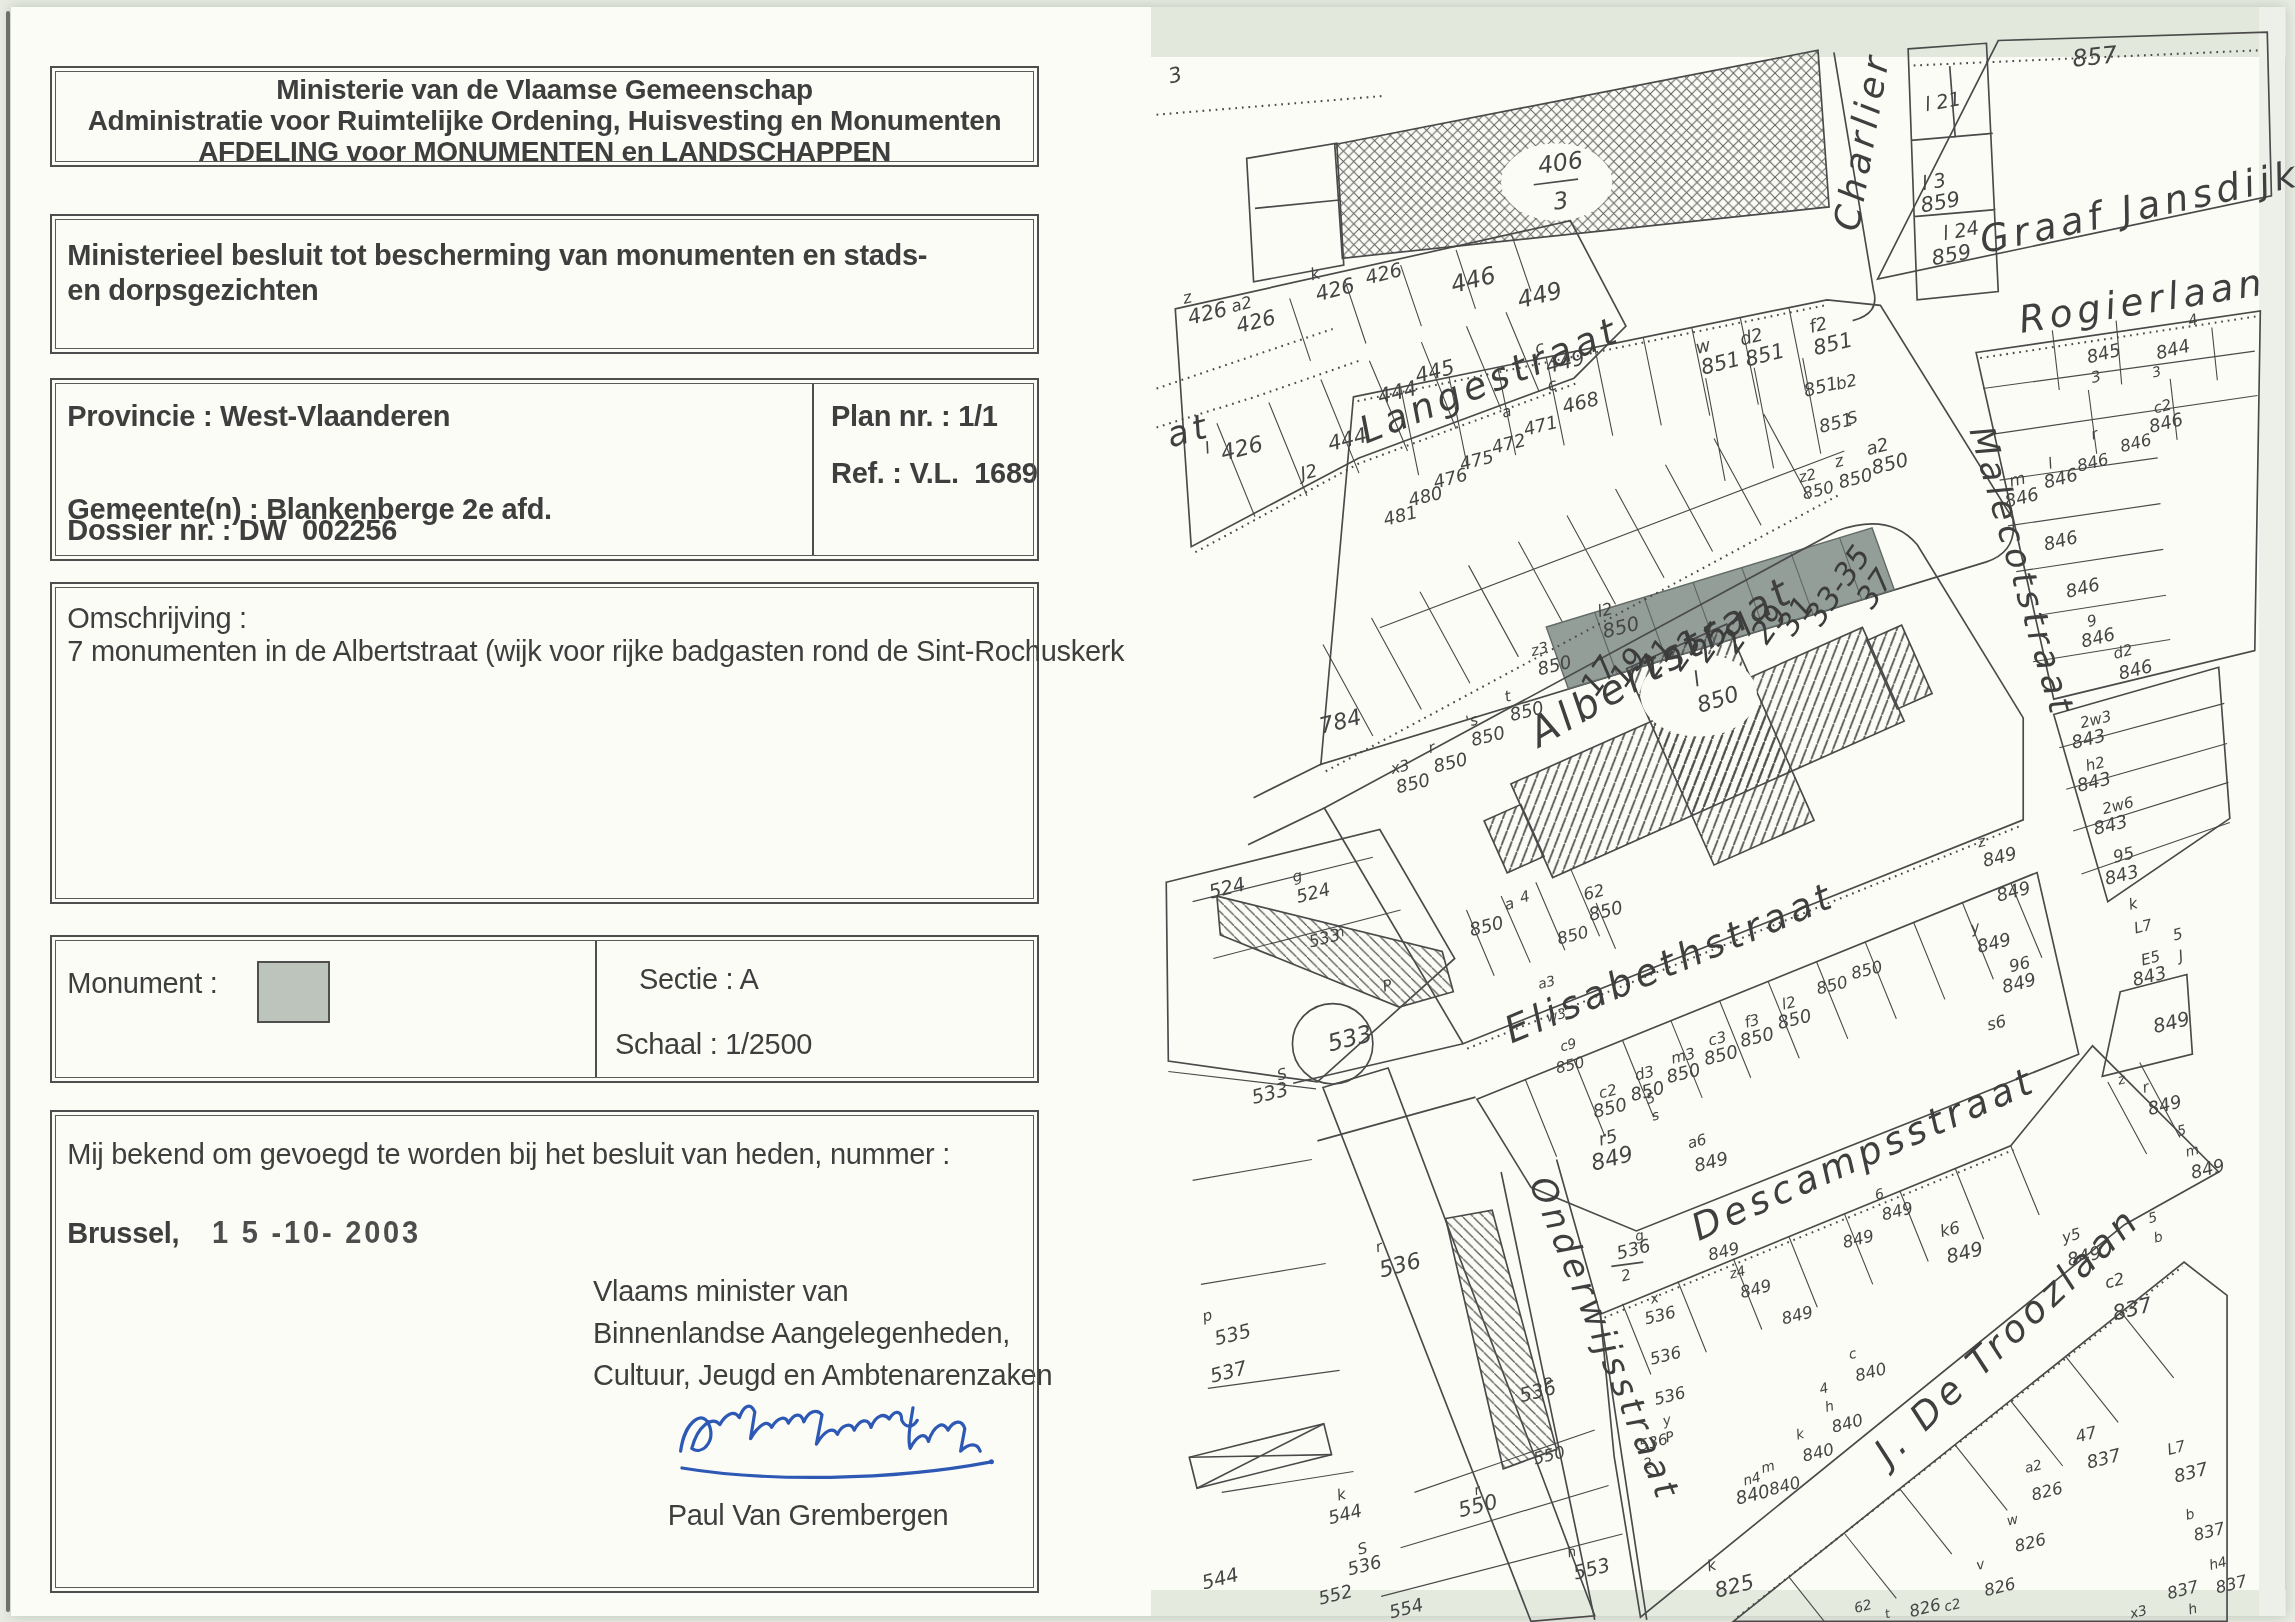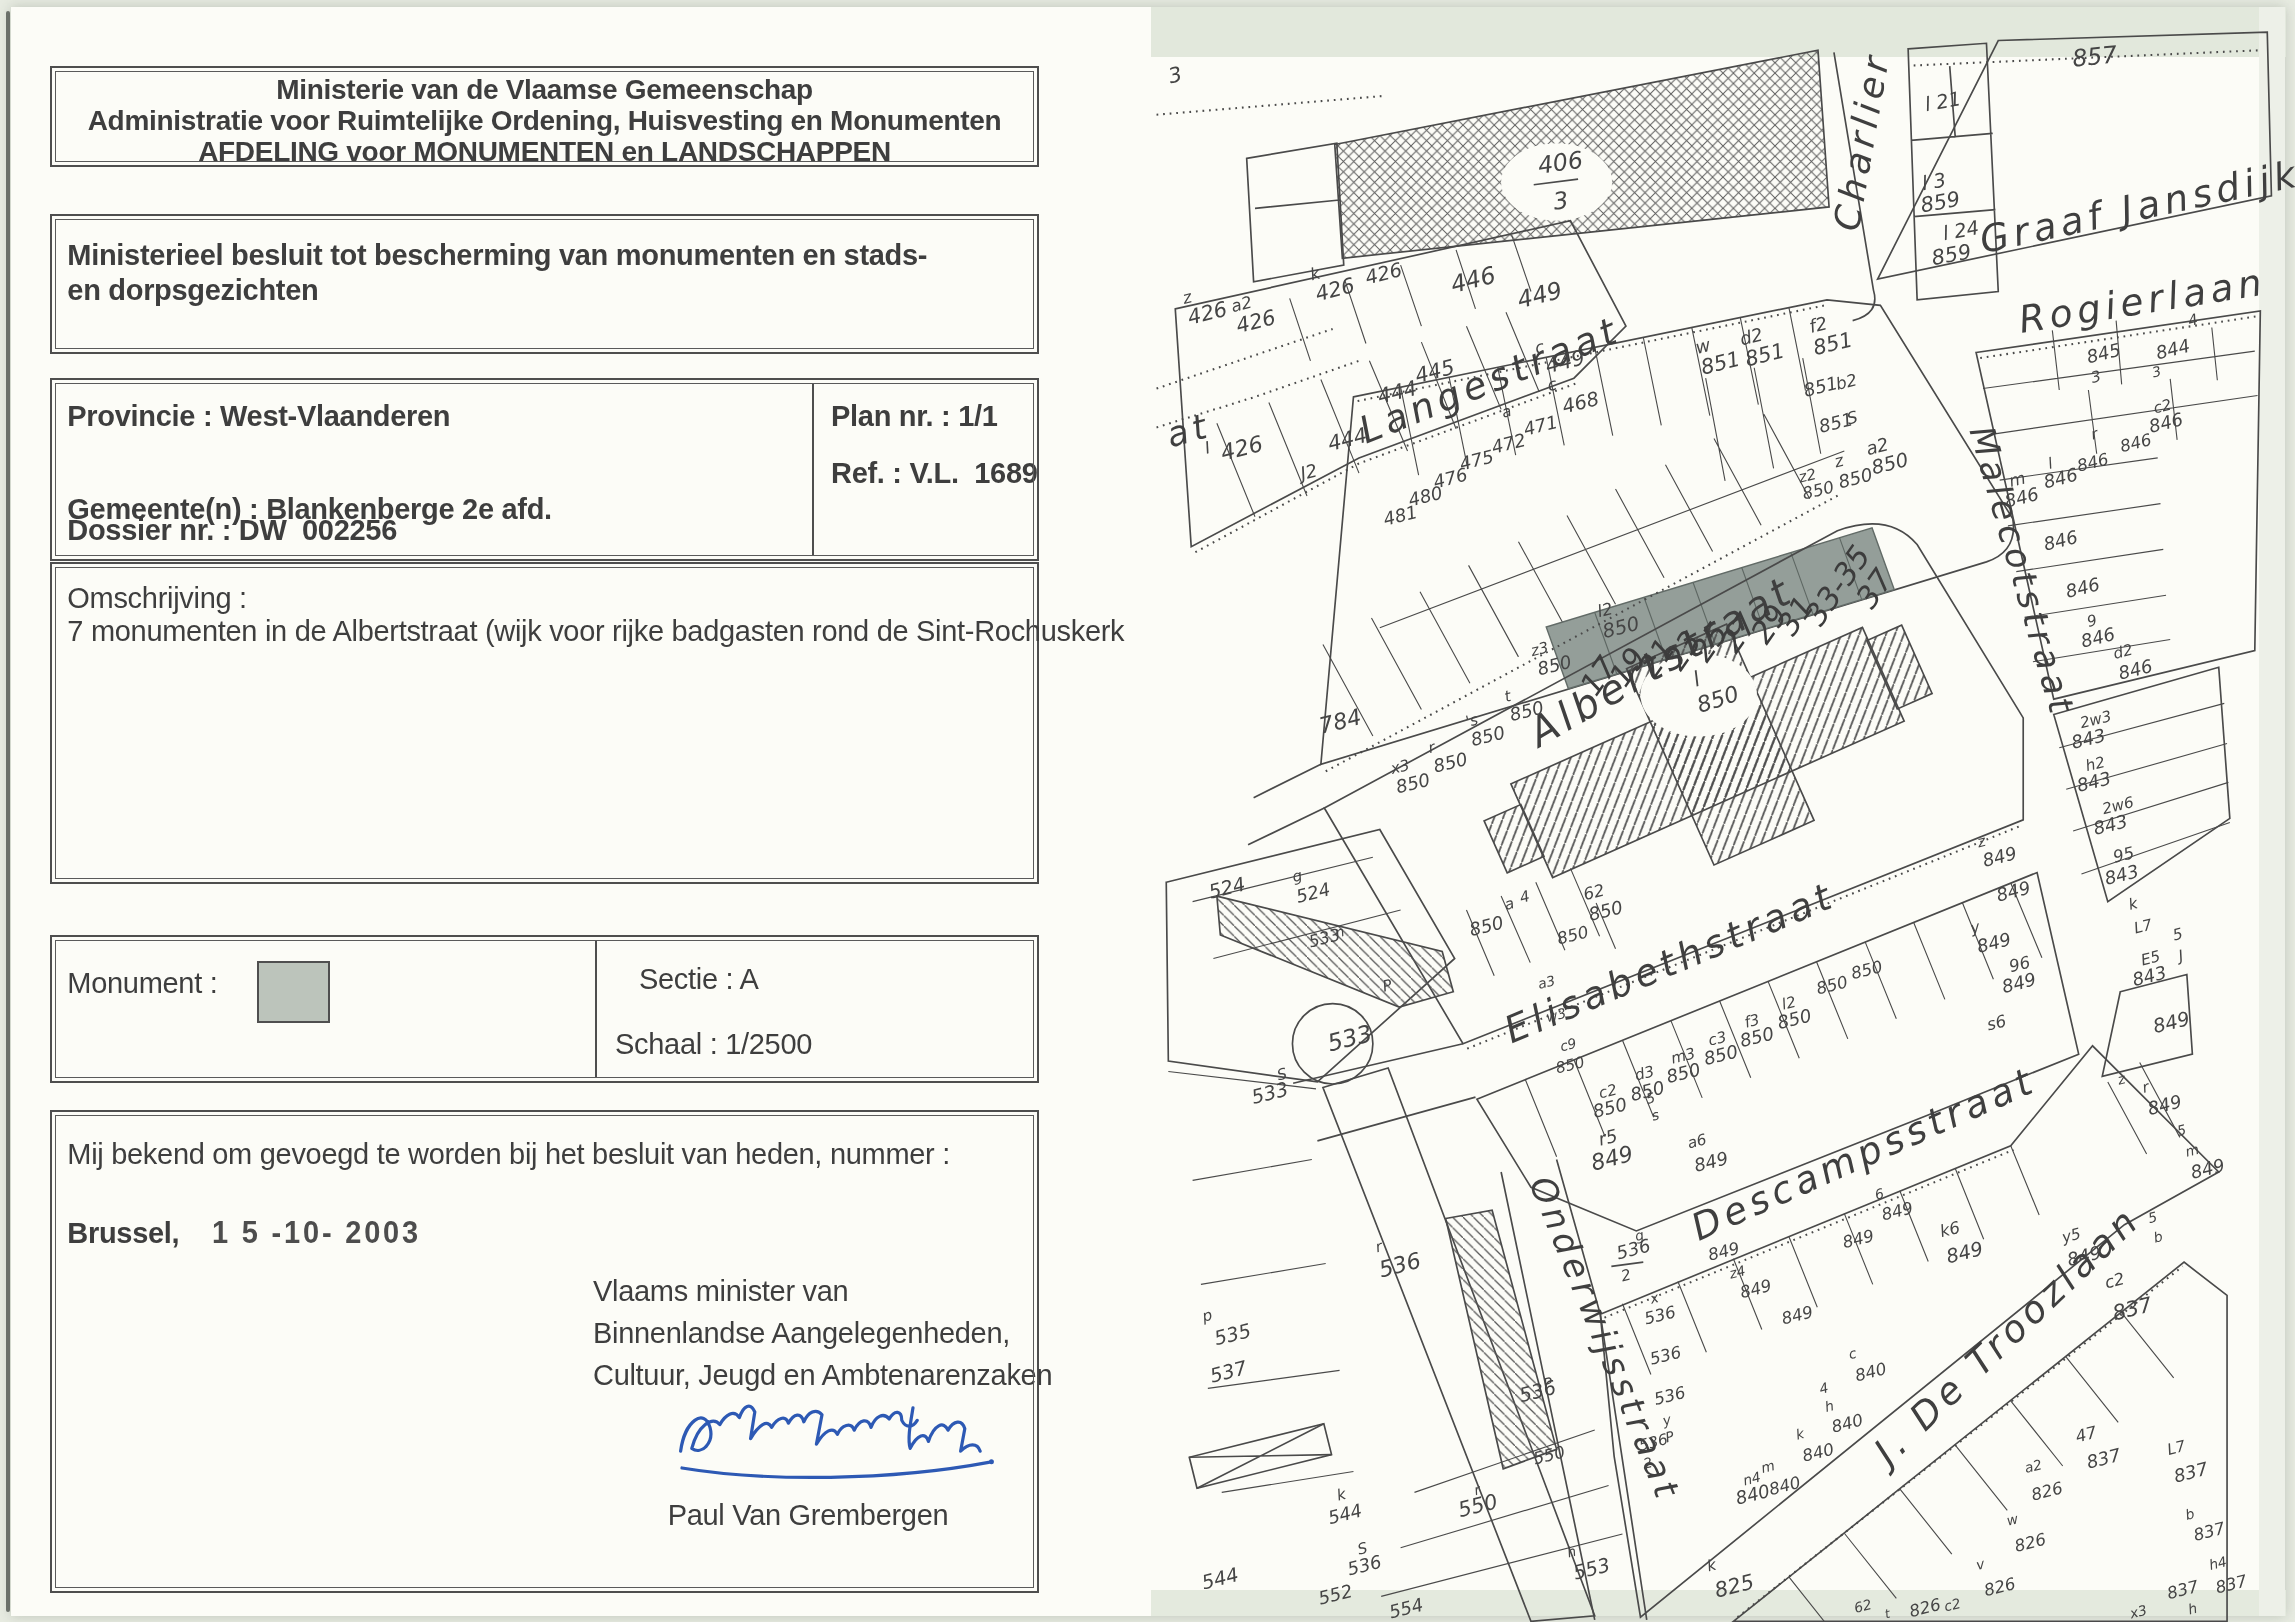--- a/index.html
+++ b/index.html
@@ -54,21 +54,21 @@
 
   <div class="bx" style="left:50px;top:378px;width:985px;height:179px;font-weight:bold;">
     <div class="vd" style="left:760px;top:4.2px;height:171px;"></div>
     <div class="t" style="left:15.3px;top:19.4px;">Provincie : West-Vlaanderen</div>
     <div class="t" style="left:15.3px;top:76px;margin-top:36px;">Gemeente(n) : Blankenberge 2e afd.</div>
     <div class="t" style="left:15.3px;top:133px;">Dossier nr. : DW  002256</div>
     <div class="t" style="left:779px;top:19.4px;">Plan nr. : 1/1</div>
     <div class="t" style="left:779px;top:76px;">Ref. : V.L.  1689</div>
   </div>
 
-  <div class="bx" style="left:50px;top:562px;width:985px;height:318px;">
+  <div class="bx" style="left:50px;top:582px;width:985px;height:318px;">
     <div class="t" style="left:15.3px;top:16.6px;">Omschrijving :</div>
     <div class="t" style="left:15.3px;top:50px;width:950px;">7 monumenten in de Albertstraat (wijk voor rijke badgasten rond de Sint-Rochuskerk</div>
   </div>
 
   <div class="bx" style="left:50px;top:935px;width:985px;height:144px;">
     <div class="vd" style="left:543px;top:4.2px;height:136px;"></div>
     <div class="t" style="left:15.3px;top:29px;">Monument :</div>
     <div id="monu-swatch" style="left: 205px; top: 23.6px; background: rgb(188, 196, 187);"></div>
     <div class="t" style="left:563px;top:25px;margin-left:24px;">Sectie : A</div>
     <div class="t" style="left:563px;top:90px;">Schaal : 1/2500</div>

